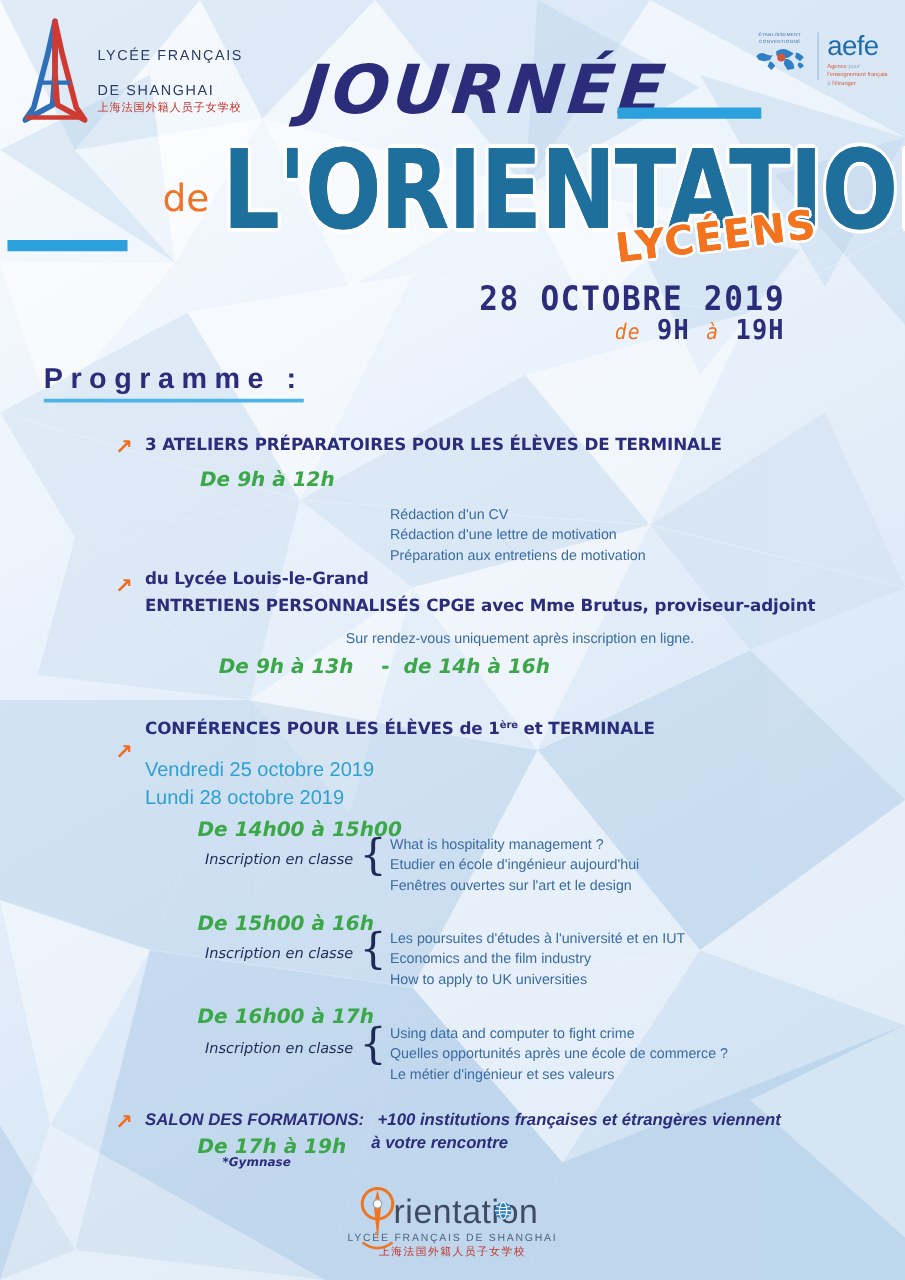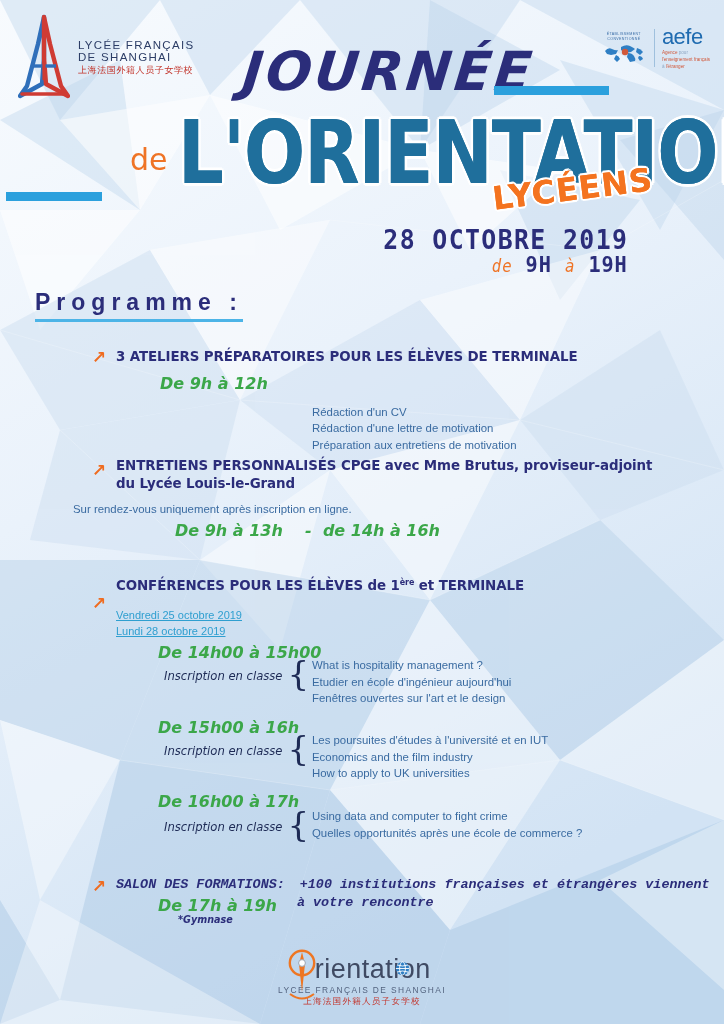--- a/index.html
+++ b/index.html
@@ -13,25 +13,25 @@
     position:relative;width:724px;height:1024px;overflow:hidden;
     background:linear-gradient(160deg,#f4f9fd 0%,#eaf2fb 35%,#dfeaf7 70%,#d6e5f4 100%);
   }
   
   .bgsvg{position:absolute;inset:0;width:724px;height:1024px;}
 
   
   .school-logo{position:absolute;left:18px;top:14px;display:flex;align-items:center;gap:8px;}
   .school-text{line-height:1.12;}
   .school-l1,.school-l2{
-    font-size:11.5px;letter-spacing:1.3px;color:#2c3d66;font-weight:400;
+    font-size:11.5px;letter-spacing:1.3px;color:#2c3d66;font-weight:400;margin-top:16px;
   }
   .school-cn{font-size:9px;letter-spacing:.6px;color:#c2352c;margin-top:1px;}
 
-  .aefe{position:absolute;right:14px;top:26px;display:flex;align-items:center;gap:7px;}
+  .aefe{position:absolute;right:14px;top:26px;display:flex;align-items:flex-start;gap:7px;}
   .aefe-left{display:flex;flex-direction:column;align-items:center;width:46px;}
   .aefe-etab{font-size:3.6px;letter-spacing:.35px;color:#3b6ea8;text-align:center;line-height:1.35;}
   .aefe-sep{width:1px;height:38px;background:#9fc0dd;}
   .aefe-right{line-height:1;}
   .aefe-word{font-size:22px;color:#1f6bb0;letter-spacing:-.5px;font-weight:400;}
   .aefe-tag{font-size:4.6px;color:#d1583a;line-height:1.5;margin-top:2px;}
   .aefe-tag i{color:#8fa8c4;font-style:normal;}
 
   
   .title-wrap{position:absolute;left:0;top:0;width:724px;height:290px;}
@@ -115,32 +115,32 @@
   .time{
     font-family:"DejaVu Sans",sans-serif;font-weight:bold;font-style:italic;
     font-size:16px;color:#3ba749;
   }
   .roomnote{
     font-family:"DejaVu Sans",sans-serif;font-weight:bold;font-style:italic;
     font-size:9.6px;color:#2b2d7a;
   }
   .note{font-size:11.4px;color:#3a6ba1;line-height:1.45;}
   .topic{font-size:11.4px;color:#3a6ba1;line-height:1.45;white-space:nowrap;}
-  .datehdr{font-size:11px;color:#2f9fd0;text-decoration:underline;}
+  .datehdr{font-size:16px;color:#2f9fd0;}
   .insc{
     font-family:"DejaVu Sans",sans-serif;font-style:italic;font-size:11.6px;color:#1d2a55;
     white-space:nowrap;
   }
   .brace{
     font-family:"DejaVu Serif",serif;font-size:34px;color:#1d2a55;line-height:0;
     position:relative;top:4px;margin-left:5px;font-weight:400;
   }
   .row{display:flex;align-items:flex-start;}
   .bigtxt{
-    font-family:Liberation Mono, monospace;font-weight:bold;font-style:italic;
+    font-family:Liberation Sans, sans-serif;font-weight:bold;font-style:italic;
     font-size:13.4px;color:#2b2d7a;line-height:1.35;
   }
 
   
   .footer{position:absolute;left:0;bottom:16px;width:724px;text-align:center;}
   .foot-word{
     font-size:27px;color:#3f4a63;letter-spacing:.5px;line-height:1;
     display:inline-block;position:relative;
   }
   .foot-sub{font-size:8.4px;letter-spacing:1.4px;color:#53637f;margin-top:2px;}
@@ -293,23 +293,23 @@
       <div class="time" style="margin-left:160px;margin-top:8px;">De 9h à 12h</div>
       <div style="margin-left:312px;margin-top:11px;">
         <div class="topic">Rédaction d'un CV</div>
         <div class="topic">Rédaction d'une lettre de motivation</div>
         <div class="topic">Préparation aux entretiens de motivation</div>
       </div>
     </div>
 
     <div class="sec" style="min-height:104px;">
       <div class="arrow" style="top:5px;">↗</div>
+      <div class="h-item">du Lycée Louis-le-Grand</div>
       <div class="h-item" style="margin-top:4px;">ENTRETIENS PERSONNALISÉS CPGE avec Mme Brutus, proviseur-adjoint</div>
-      <div class="h-item">du Lycée Louis-le-Grand</div>
-      <div class="note" style="margin-left:73px;margin-top:8px;">Sur rendez-vous uniquement après inscription en ligne.</div>
+      <div class="note" style="margin-left:108px;margin-top:8px;text-align:center;">Sur rendez-vous uniquement après inscription en ligne.</div>
       <div class="time" style="margin-left:175px;margin-top:3px;white-space:pre;">De 9h à 13h    -  de 14h à 16h</div>
     </div>
 
     <div class="sec">
       <div class="arrow" style="top:18px;">↗</div>
       <div class="h-item" style="margin-top:16px;">
         <span>CONFÉRENCES POUR LES ÉLÈVES de 1</span><sup>ère</sup><span> et TERMINALE</span>
       </div>
 
       <div class="datehdr" style="margin-left:116px;margin-top:14px;">Vendredi 25 octobre 2019</div>
@@ -344,20 +344,21 @@
 
       <div style="position:relative;height:78px;">
         <div class="time" style="position:absolute;left:158px;top:4px;">De 16h00 à 17h</div>
         <div class="row" style="position:absolute;left:164px;top:32px;">
           <span class="insc">Inscription en classe</span>
           <span class="brace">{</span>
         </div>
         <div style="position:absolute;left:312px;top:20px;">
           <div class="topic">Using data and computer to fight crime</div>
           <div class="topic">Quelles opportunités après une école de commerce ?</div>
+          <div class="topic">Le métier d'ingénieur et ses valeurs</div>
         </div>
       </div>
     </div>
 
     <div class="sec" style="position:relative;height:70px;">
       <div class="arrow" style="top:10px;">↗</div>
       <div class="bigtxt" style="position:absolute;left:116px;top:8px;white-space:nowrap;">
         <span>SALON DES FORMATIONS:</span>
         <span style="padding-left:7px;">+100 institutions françaises et étrangères viennent</span>
       </div>

